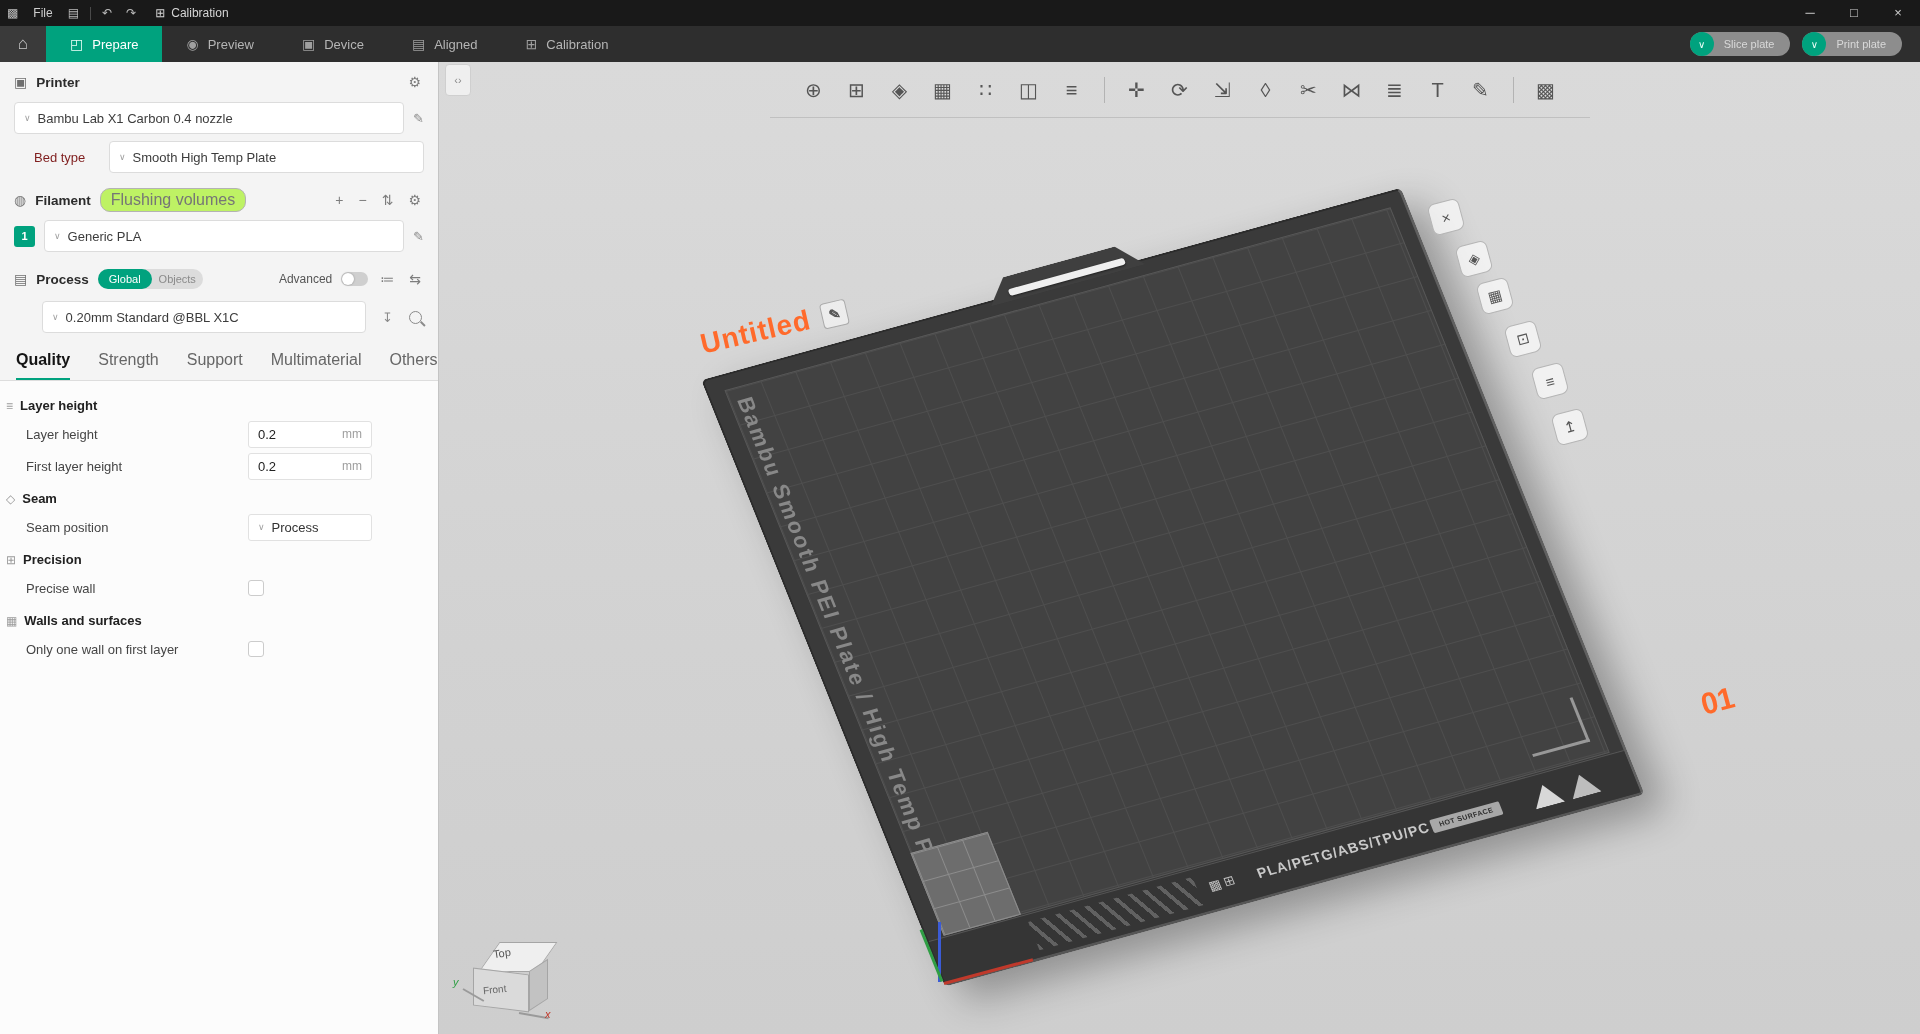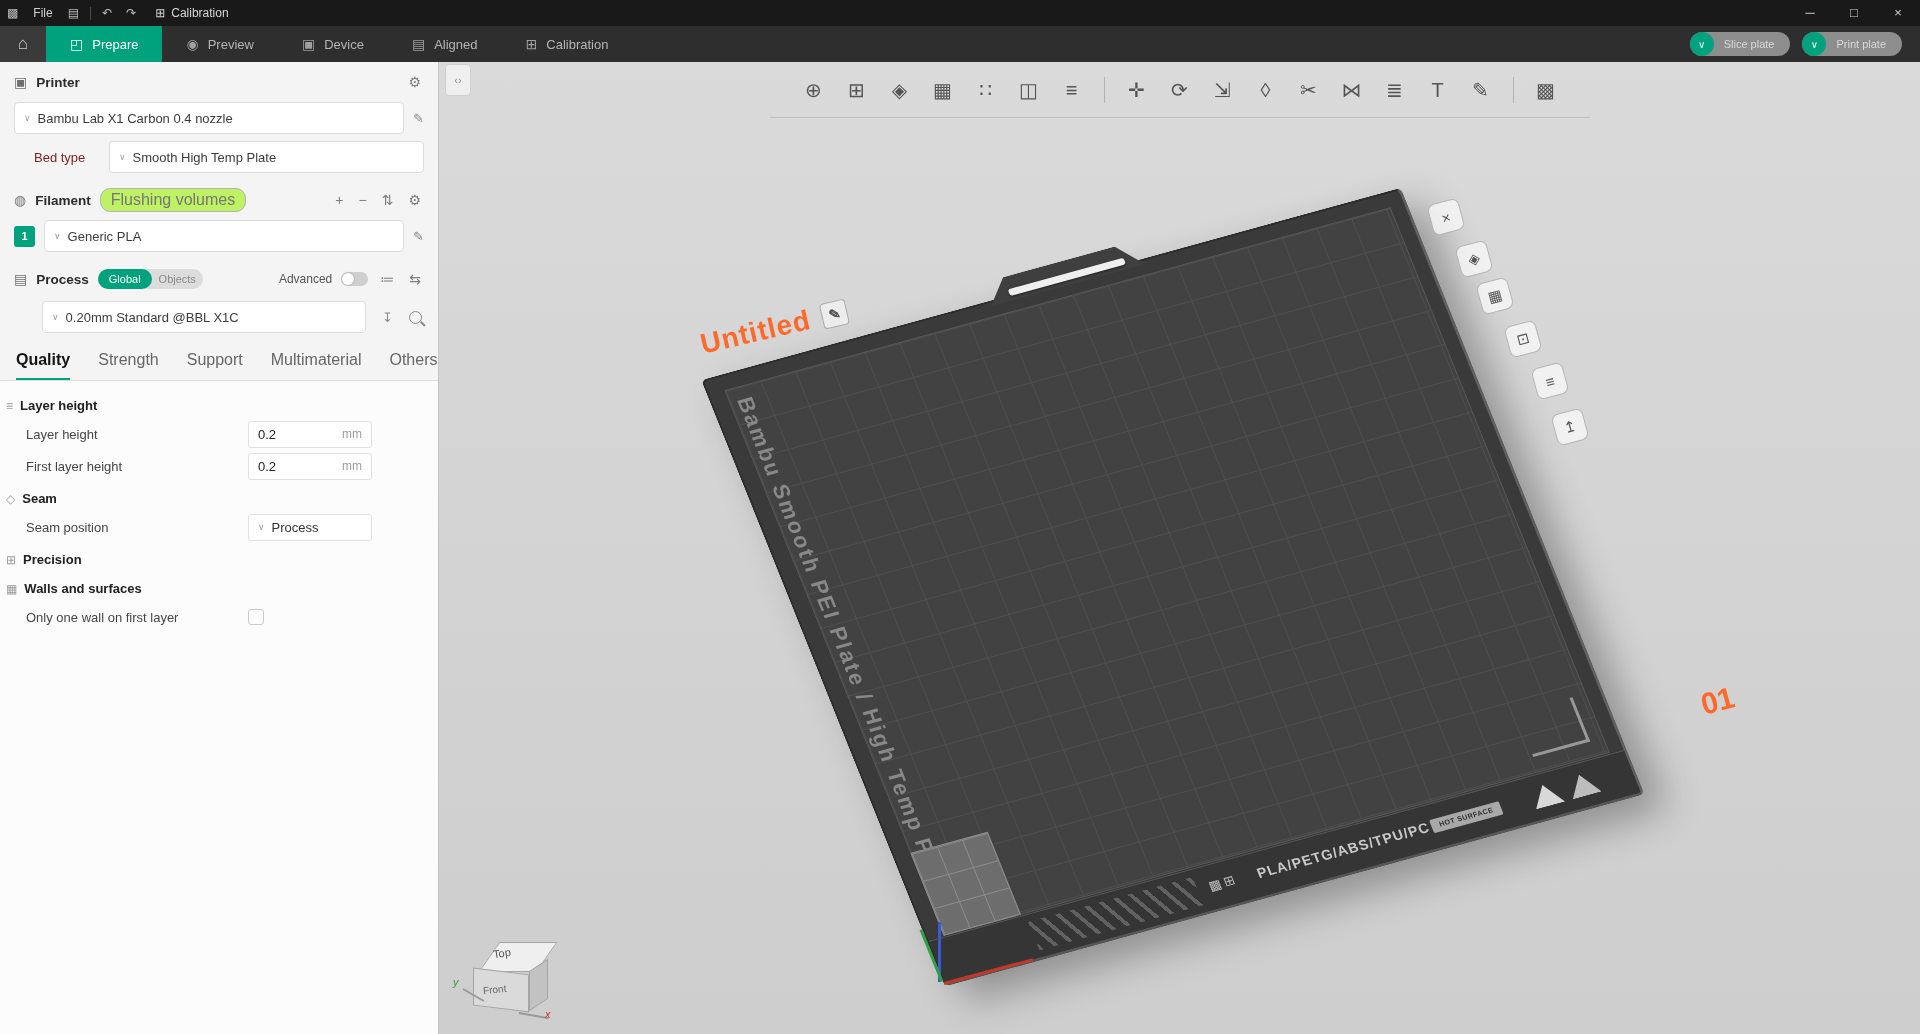--- a/index.html
+++ b/index.html
@@ -293,20 +293,28 @@
         <div class="pselect">
           <span class="caret">∨</span>
           <span>Process</span>
         </div>
       </div>
 
       <div class="pgroup">
         <span class="pgroup-icon">⊞</span>
         <span class="pgroup-title">Precision</span>
       </div>
+      <div class="prow">
+        <span class="prow-label">Precise wall</span>
+        <div class="pcontrol">
+          <span class="checkbox">
+            
+          </span>
+        </div>
+      </div>
 
       <div class="pgroup">
         <span class="pgroup-icon">▦</span>
         <span class="pgroup-title">Walls and surfaces</span>
       </div>
       <div class="prow">
         <span class="prow-label">Only one wall on first layer</span>
         <div class="pcontrol">
           <span class="checkbox">
             

